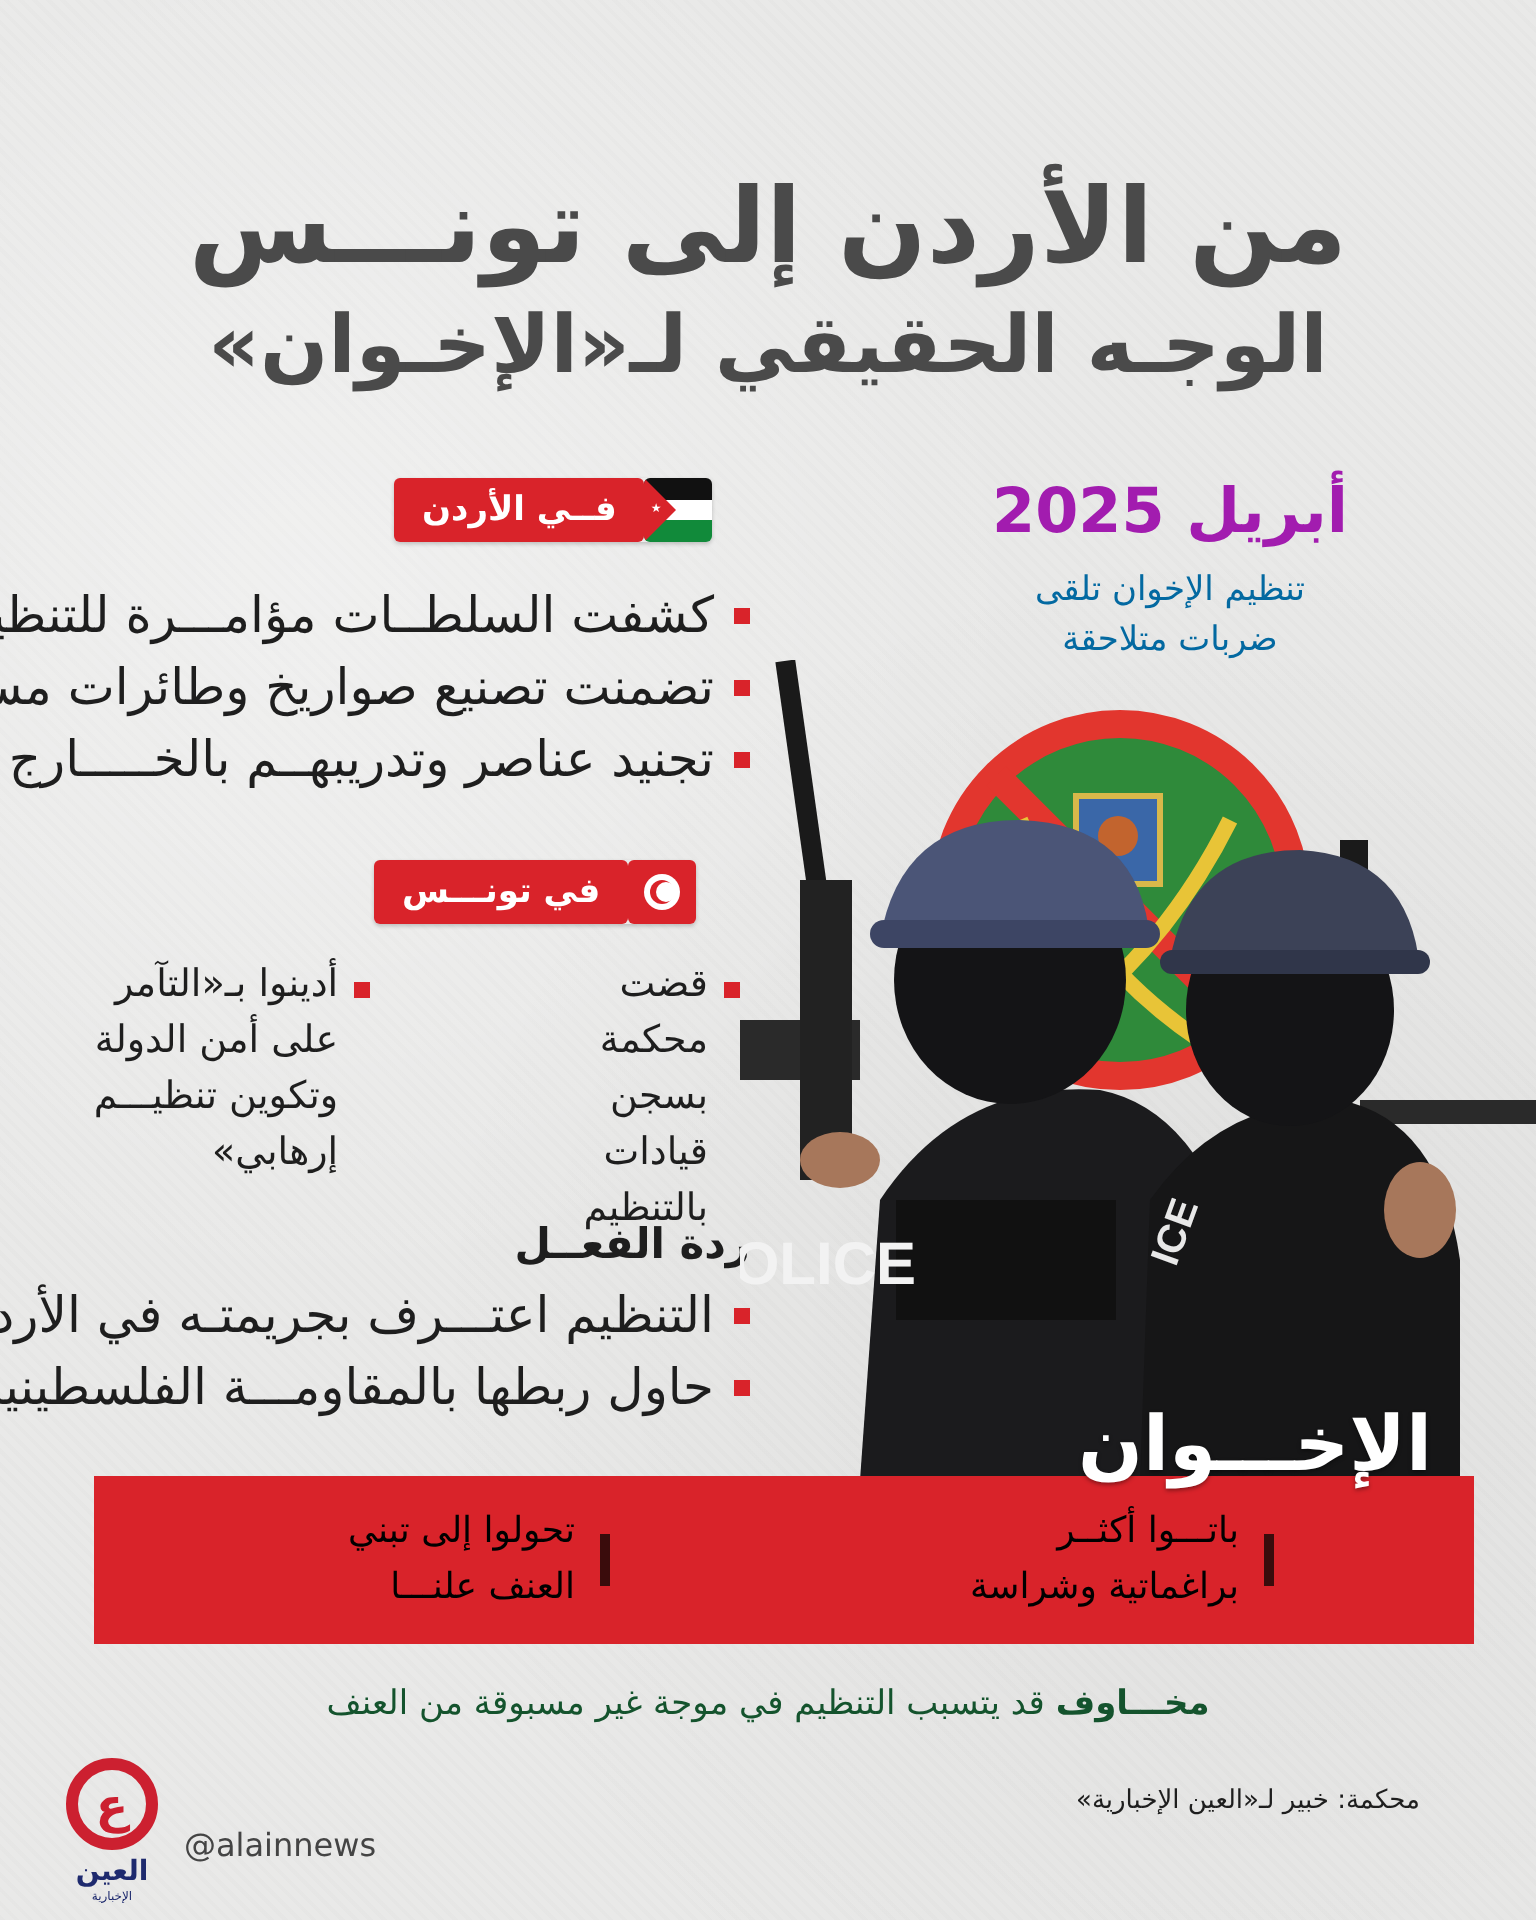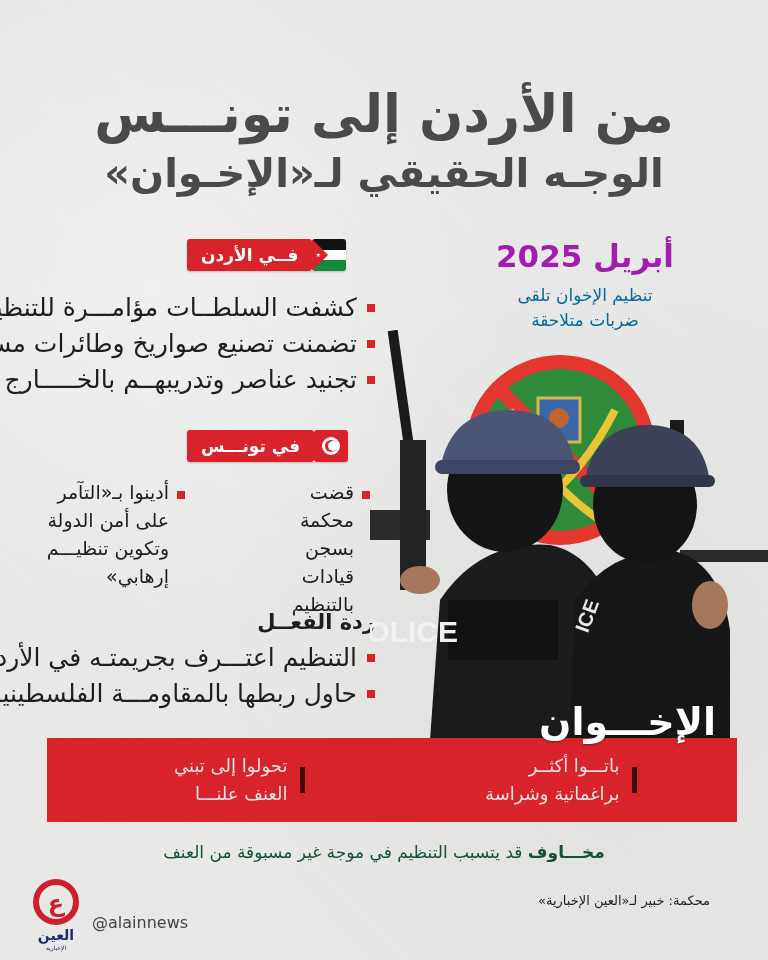--- a/index.html
+++ b/index.html
@@ -35,21 +35,21 @@
     }
     .pill .flag {
       width: 34px; height: 32px; position: relative; overflow: hidden;
       border-radius: 3px 0 0 3px;
     }
     .pill .label {
       background: #d9232a; color: #fff; height: 32px; padding: 0 14px;
       display: flex; align-items: center; font-weight: bold; font-size: 17px;
       border-radius: 0 3px 3px 0;
     }
-    .pill-jordan { top: 239px; left: 187px; direction: ltr; }
+    .pill-jordan { top: 239px; left: 197px; direction: ltr; }
     .pill-tunisia { top: 430px; left: 187px; direction: ltr; }
 
     .flag-jordan .b1 { position: absolute; left: 0; top: 0; width: 34px; height: 11px; background: #111; }
     .flag-jordan .b2 { position: absolute; left: 0; top: 11px; width: 34px; height: 10px; background: #fff; }
     .flag-jordan .b3 { position: absolute; left: 0; top: 21px; width: 34px; height: 11px; background: #118a3a; }
     .flag-jordan .tri {
       position: absolute; left: 0; top: 0; width: 0; height: 0;
       border-top: 16px solid transparent; border-bottom: 16px solid transparent;
       border-left: 16px solid #d9232a;
     }
@@ -95,21 +95,21 @@
     .illus { top: 330px; left: 370px; width: 398px; height: 410px; }
 
     
     .band {
       top: 738px; left: 47px; width: 690px; height: 84px; background: #d9232a;
       display: flex; align-items: center; justify-content: space-around; padding: 0 18px;
       direction: rtl;
     }
     .band-item { display: flex; align-items: center; gap: 12px; }
     .band-item .bar { width: 5px; height: 26px; background: #3a0c0c; flex: none; }
-    .band-item .txt { color: #e5e5e5; font-size: 18px; line-height: 28px; }
+    .band-item .txt { color: #000000; font-size: 18px; line-height: 28px; }
     .band-brand {
       top: 700px; left: 540px; width: 176px; text-align: center;
       color: #fff; font-size: 38px; font-weight: bold; text-shadow: 0 1px 2px rgba(0,0,0,0.4);
     }
 
     .fear { top: 842px; left: 0; width: 768px; text-align: center; font-size: 17px; color: #14532d; }
     .fear b { font-weight: bold; }
 
     .source { top: 893px; right: 58px; font-size: 13px; color: #1e1e1e; }
     .handle { top: 913px; left: 92px; font-size: 16px; color: #444; direction: ltr; }

